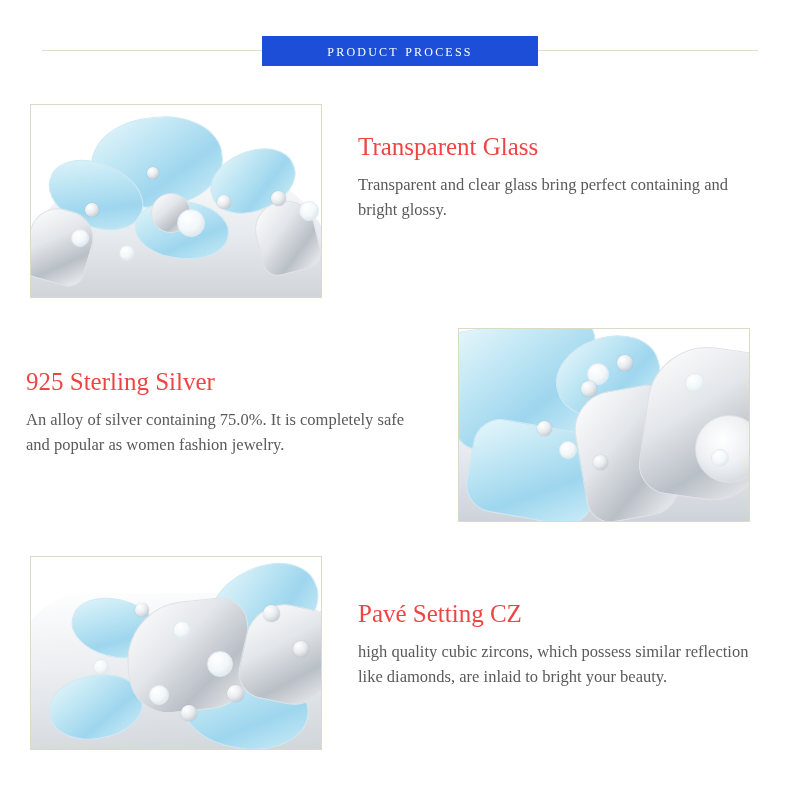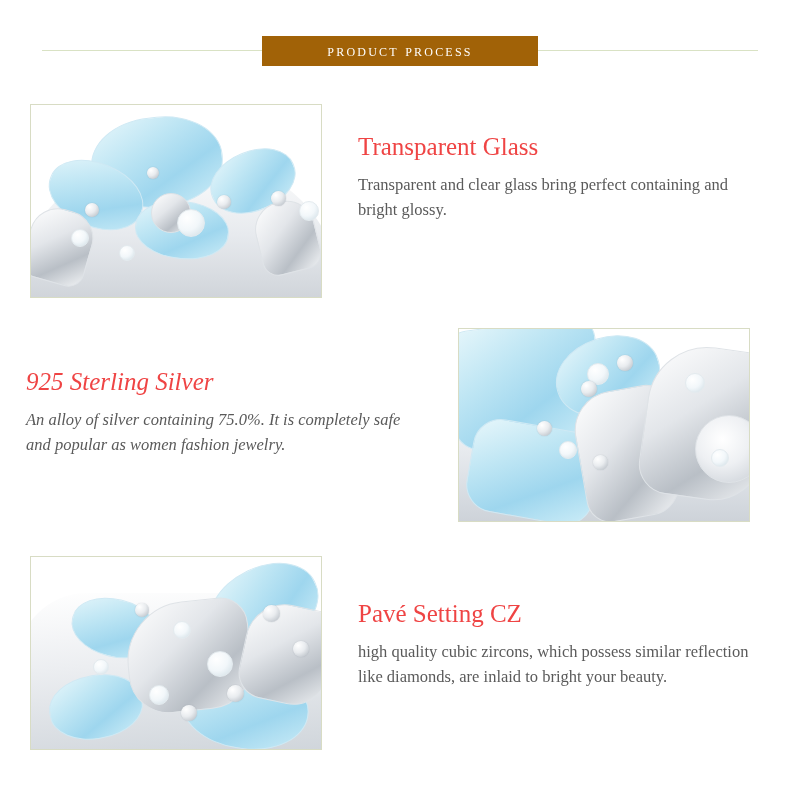--- a/index.html
+++ b/index.html
@@ -31,21 +31,21 @@
     width: 716px;
     height: 1px;
     background: #d9e2c4;
   }
   .header-tab {
     position: absolute;
     top: 0;
     left: 262px;
     width: 276px;
     height: 30px;
-    background: #a16207;
+    background: #1d4ed8;
     box-sizing: border-box;
     display: flex;
     align-items: center;
     justify-content: center;
   }
   .header-tab-label {
     color: #ffffff;
     font-family: "Liberation Serif", serif;
     font-size: 17px;
     letter-spacing: 2.2px;
@@ -85,21 +85,21 @@
     color: #5a5a5a;
     line-height: 1.52;
     margin: 0;
   }
 
   
   #photo-1 { top: 104px; left: 30px;  width: 292px; height: 194px; }
   #text-1  { top: 133px; left: 358px; width: 400px; }
 
   #photo-2 { top: 328px; left: 458px; width: 292px; height: 194px; }
-  #text-2  { top: 368px; left: 26px;  width: 400px; font-style: italic; }
+  #text-2  { top: 368px; left: 26px;  width: 400px; }
 
   #photo-3 { top: 556px; left: 30px;  width: 292px; height: 194px; }
   #text-3  { top: 600px; left: 358px; width: 400px; }
 
   
   .jw { position: absolute; inset: 0; background: #ffffff; }
 
   .gem {
     position: absolute;
     background: linear-gradient(150deg, #e8f7fb 0%, #bfe6f4 35%, #9ed6ee 65%, #cfeef8 100%);

